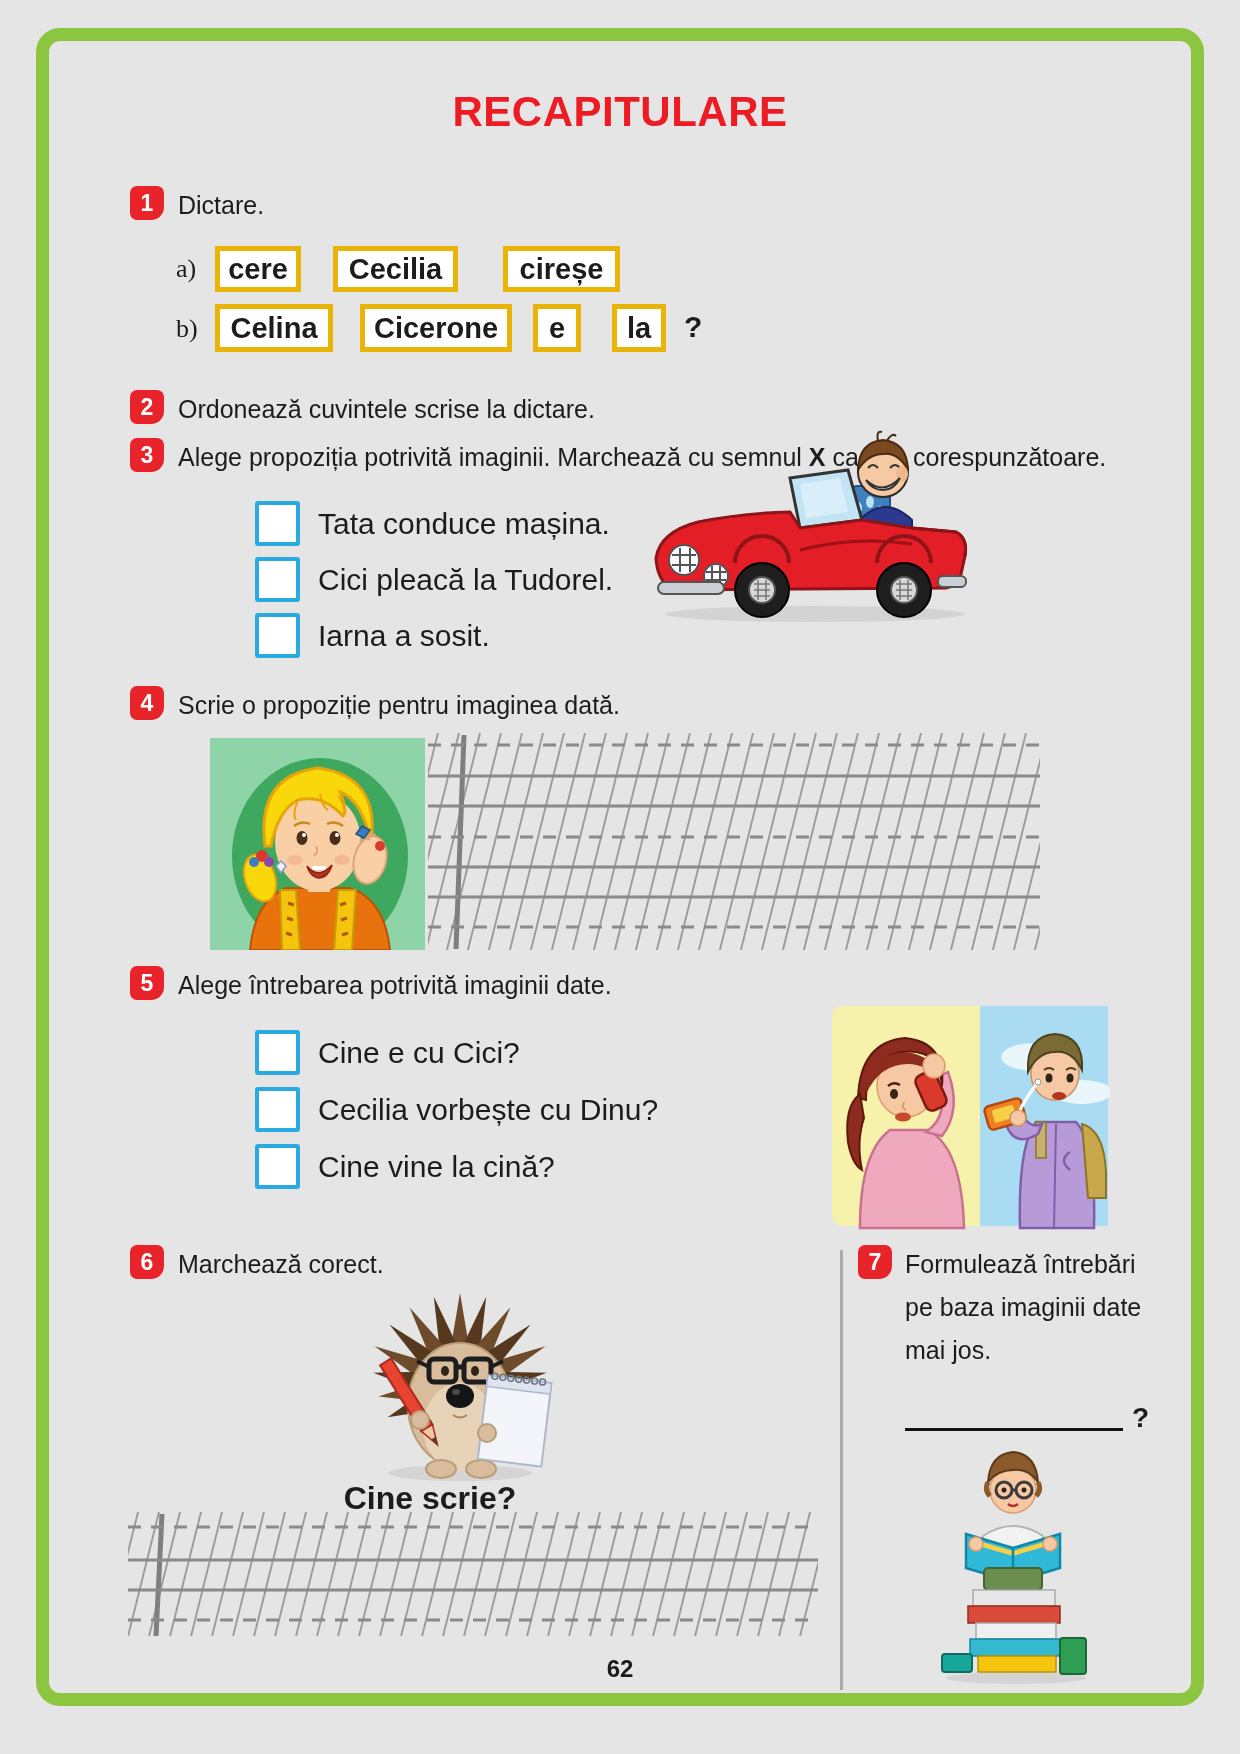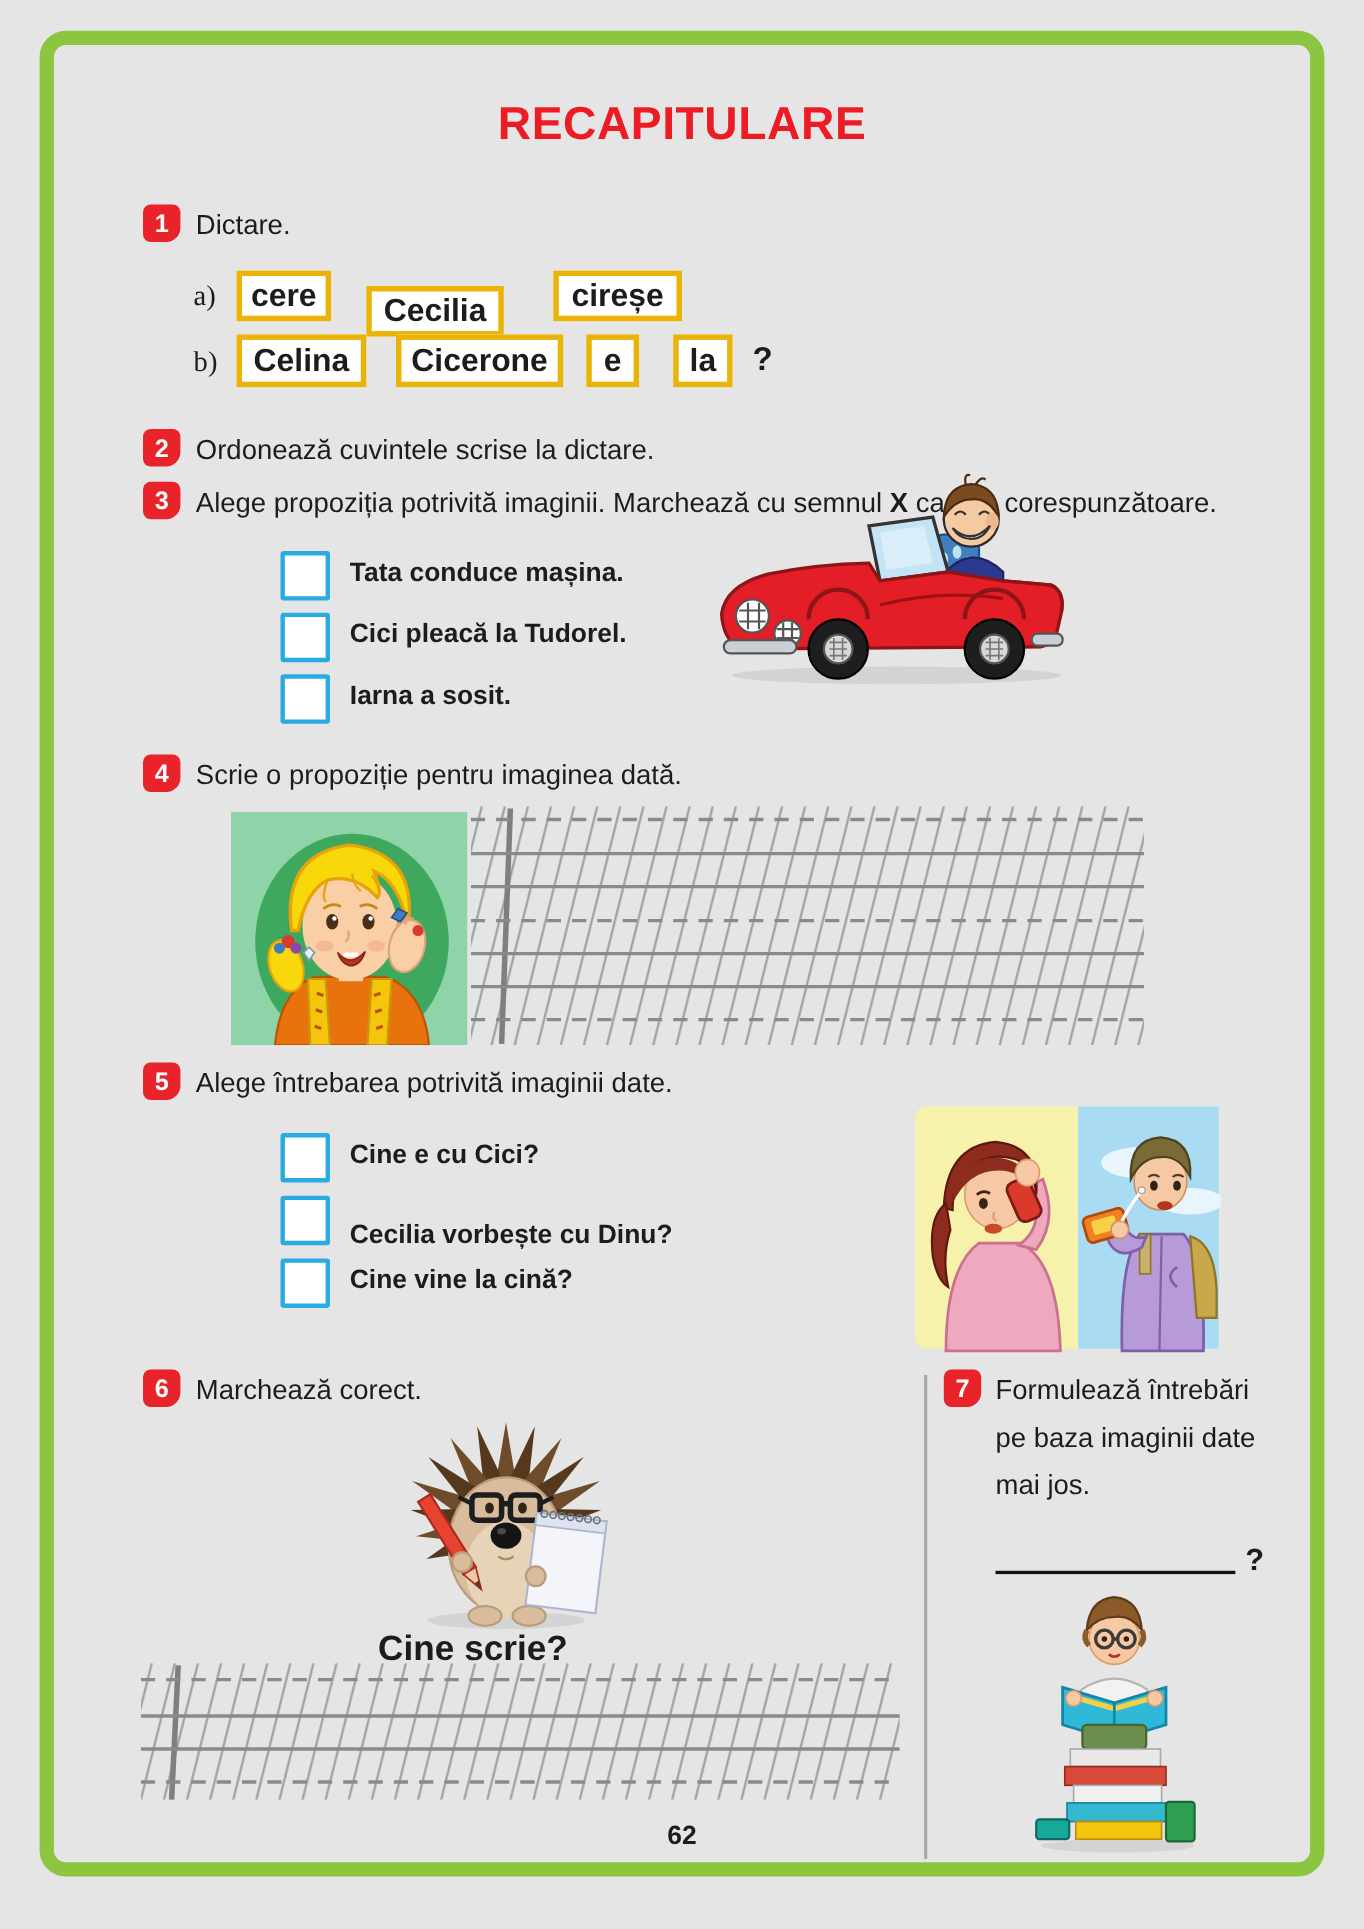--- a/index.html
+++ b/index.html
@@ -10,21 +10,21 @@
          border-radius:24px;box-sizing:border-box;}
   .title{left:0;right:0;top:88px;text-align:center;font-size:42px;font-weight:bold;
          color:#ED1C24;letter-spacing:.5px;}
   .badge{width:34px;height:34px;background:#E8232A;color:#fff;font-weight:bold;font-size:23px;
          display:flex;align-items:center;justify-content:center;border-radius:7px 7px 13px 7px;}
   .instr{font-size:25px;}
   .ablabel{font-family:"Liberation Serif", serif;font-size:26px;}
   .wbox{border:5px solid #eab308;background:#fff;height:46px;box-sizing:border-box;
         display:flex;align-items:center;justify-content:center;font-weight:bold;font-size:29px;}
   .cb{width:45px;height:45px;border:4px solid #29ABE2;background:#fff;border-radius:3px;box-sizing:border-box;}
-  .opt{font-weight:bold;font-size:24px;}
+  .opt{font-weight:normal;font-size:30px;}
   .qmark{font-weight:bold;font-size:30px;}
   .caption{font-weight:bold;font-size:32px;text-align:center;}
   .divider{width:3px;background:#ABABAB;}
   .blank-line{border-bottom:3px solid #111;}
   .pagenum{font-weight:bold;font-size:24px;text-align:center;}
   svg{display:block;}
 </style>
 </head>
 <body>
 
@@ -36,21 +36,21 @@
 
   <div class="abs badge" style="left:130px;top:186px;">
     <span>1</span>
   </div>
   <div class="abs instr" style="left:178px;top:191px;">Dictare.</div>
 
   <div class="abs ablabel" style="left:176px;top:254px;">a)</div>
   <div class="abs wbox" style="left:215px;top:246px;width:86px;">
       <span>cere</span>
     </div>
-  <div class="abs wbox" style="left:333px;top:260px;width:125px;">
+  <div class="abs wbox" style="left:333px;top:246px;width:125px;">
       <span>Cecilia</span>
     </div>
   <div class="abs wbox" style="left:503px;top:246px;width:117px;">
       <span>cireșe</span>
     </div>
 
   <div class="abs ablabel" style="left:176px;top:314px;">b)</div>
   <div class="abs wbox" style="left:215px;top:304px;width:118px;height:48px;">
       <span>Celina</span>
     </div>
@@ -175,21 +175,21 @@
   </svg>
 
   <div class="abs badge" style="left:130px;top:966px;">
     <span>5</span>
   </div>
   <div class="abs instr" style="left:178px;top:971px;">Alege întrebarea potrivită imaginii date.</div>
 
   <div class="abs cb" style="left:255px;top:1030px;"></div>
   <div class="abs opt" style="left:318px;top:1036px;">Cine e cu Cici?</div>
   <div class="abs cb" style="left:255px;top:1087px;"></div>
-  <div class="abs opt" style="left:318px;top:1093px;margin-top:16px;">Cecilia vorbește cu Dinu?</div>
+  <div class="abs opt" style="left:318px;top:1093px;">Cecilia vorbește cu Dinu?</div>
   <div class="abs cb" style="left:255px;top:1144px;"></div>
   <div class="abs opt" style="left:318px;top:1150px;">Cine vine la cină?</div>
 
   <svg class="abs" style="left:830px;top:1002px;" width="280" height="228" viewBox="0 0 280 228">
     <path d="M14,4 L150,4 L150,224 L14,224 Q2,224 2,212 L2,16 Q2,4 14,4 Z" fill="#F6F2AC"></path>
     <rect x="150" y="4" width="128" height="220" fill="#A9DCF2"></rect>
     <ellipse cx="205" cy="55" rx="34" ry="14" fill="#E8F6FC"></ellipse>
     <ellipse cx="252" cy="90" rx="30" ry="12" fill="#E8F6FC"></ellipse>
     <ellipse cx="215" cy="130" rx="26" ry="10" fill="#DFF2FA"></ellipse>
     <path d="M30,226 Q30,150 60,128 L98,128 Q132,146 134,226 Z" fill="#EFA9BE" stroke="#C9718D" stroke-width="2.5"></path>

